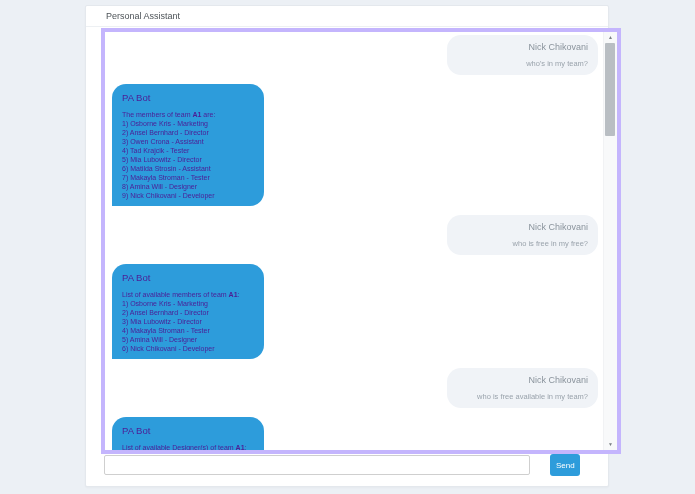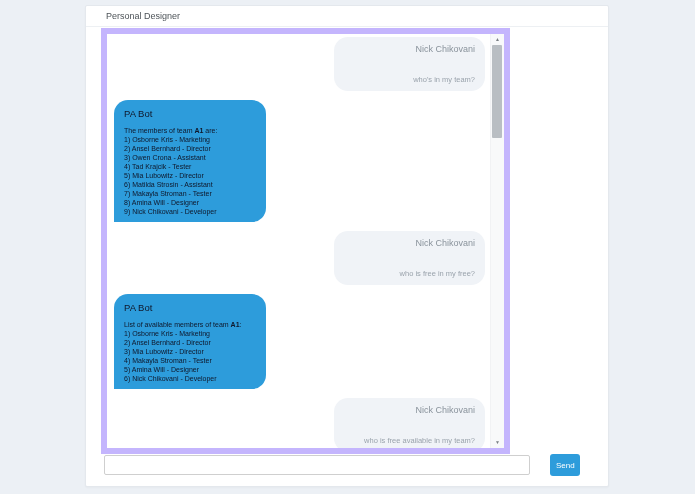--- a/index.html
+++ b/index.html
@@ -14,38 +14,38 @@
     background:var(--card-bg,#fff);
     border:1px solid #e4e8ed; border-radius:2px; box-sizing:border-box;
     box-shadow:0 1px 2px rgba(0,0,0,0.03);
   }
   .card-header {
     height:20px; line-height:20px; padding-left:20px;
     font-size:9px; color:#4d5358;
     border-bottom:1px solid #edf0f3;
   }
   .chat-panel {
-    position:absolute; left:15px; top:22px; width:409px; height:426px;
-    border:6px solid #c4b5fd; box-sizing:border-box; background:#fff;
+    position:absolute; left:15px; top:22px; width:520px; height:426px;
+    border:4px solid #c4b5fd; box-sizing:border-box; background:#fff;
   }
   .messages {
     position:absolute; left:0; top:0; right:13px; bottom:0;
     overflow:hidden; padding:3px 6px 0 7px; box-sizing:border-box;
   }
   .msg-user {
     width:151px; margin-left:auto; margin-bottom:9px;
     background:var(--user-bubble-bg,#F0F3F7);
     border-radius:14px; padding:6px 10px; box-sizing:border-box;
     text-align:right;
   }
   .msg-user .author { font-size:9px; color:var(--user-name-text,#8A939C); line-height:12px; }
-  .msg-user .text { font-size:7.5px; color:var(--user-msg-text,#9AA3AC); line-height:10px; margin-top:20px; }
+  .msg-user .text { font-size:7.5px; color:var(--user-msg-text,#9AA3AC); line-height:10px; margin-top:6px; }
   .msg-bot {
     width:152px; margin-bottom:9px;
-    background:var(--bot-bubble-bg,#2D9CDB); color:#0f172a;
+    background:var(--bot-bubble-bg,#2D9CDB); color:#4c1d95;
     border-radius:14px 14px 14px 0; padding:8px 10px 6px; box-sizing:border-box;
   }
   .msg-bot .author { font-size:9.5px; line-height:12px; }
   .msg-bot .body { margin-top:6px; font-size:7px; line-height:9px; }
   .msg-bot .body b { font-weight:bold; }
   .scrollbar {
     position:absolute; top:0; right:0; bottom:0; width:13px;
     background:#f8f9fa; border-left:1px solid #f1f2f4;
   }
   .sb-btn {
@@ -69,21 +69,21 @@
   .send-btn {
     margin-left:20px; width:30px; height:22px; flex:0 0 30px;
     background:var(--accent,#2D9CDB); color:#fff; border:none; border-radius:3px;
     font-size:8px; cursor:pointer; font-family:"Liberation Sans", sans-serif;
   }
 </style>
 </head>
 <body style="--accent: #2D9CDB; --bot-bubble-bg: #2D9CDB; --user-bubble-bg: #F0F3F7; --user-name-text: #8A939C; --user-msg-text: #9AA3AC; --page-bg: #ECF0F5; --card-bg: #FFFFFF;">
 
 <div class="card">
-  <div class="card-header">Personal Designer</div>
+  <div class="card-header">Personal Assistant</div>
 
   <div class="chat-panel">
     <div class="messages">
         <div class="msg-user">
     <div class="author">Nick Chikovani</div>
     <div class="text">who's in my team?</div>
   </div>
         <div class="msg-bot">
     <div class="author">PA Bot</div>
     <div class="body">

